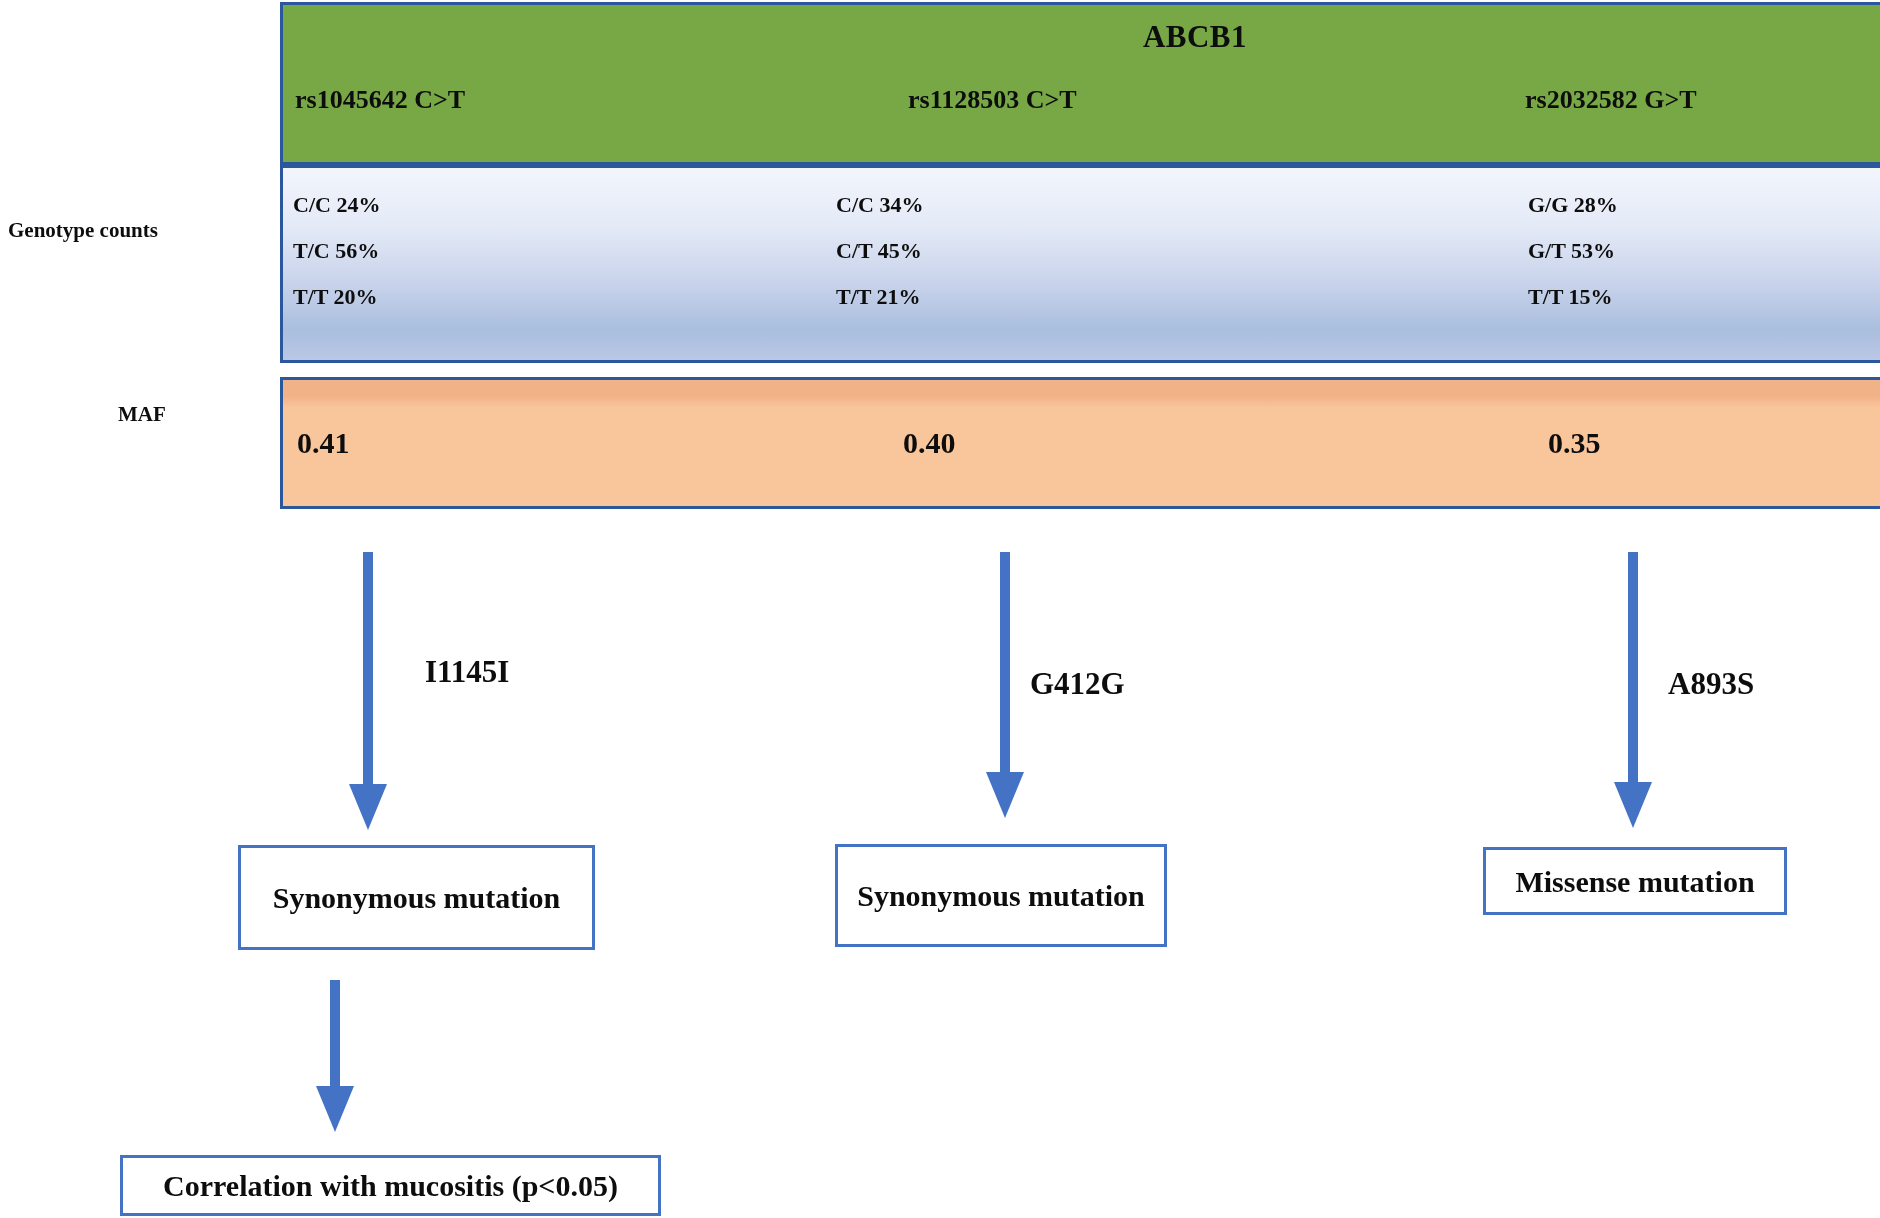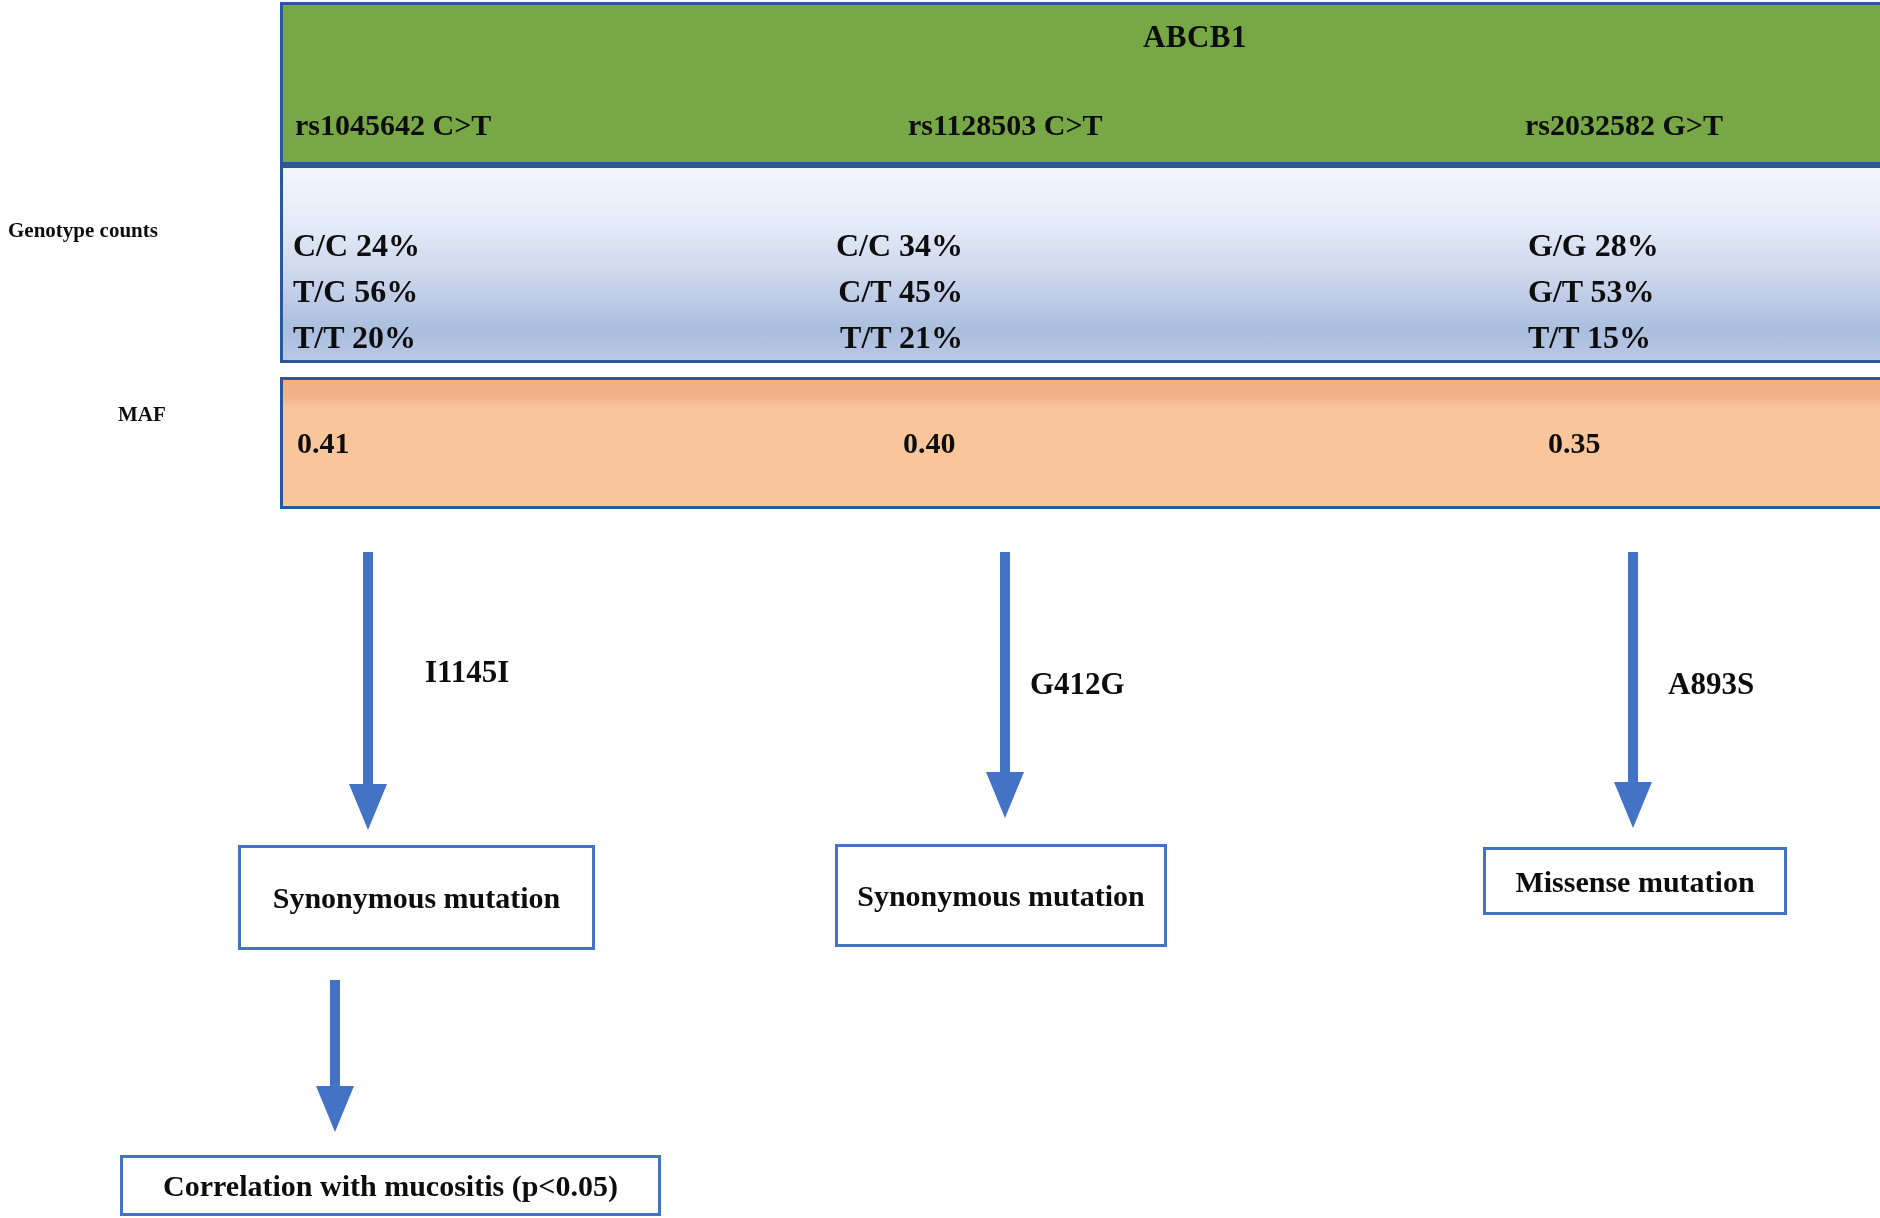--- a/index.html
+++ b/index.html
@@ -28,27 +28,27 @@
     background:linear-gradient(180deg,#f2f5fc 0%,#e4eaf7 30%,#c6d1ea 62%,#aabede 84%,#bac7e5 100%);
   }
   .maf-panel{
     top:377px;height:132px;
     background:linear-gradient(180deg,#f1b288 0%,#f1b288 13%,#f9c59b 22%,#f9c59b 100%);
   }
   .gene-title{
     position:absolute;left:0;right:36px;top:14px;
     text-align:center;font-size:31px;letter-spacing:.5px;
   }
-  .variant-id{position:absolute;top:103px;font-size:30px;white-space:nowrap;}
+  .variant-id{position:absolute;top:80px;font-size:26px;white-space:nowrap;}
   .v1{left:12px;}
   .v2{left:625px;}
   .v3{left:1242px;}
-  .geno-block{position:absolute;top:14px;font-size:32px;line-height:46px;white-space:nowrap;margin-top:40px;}
+  .geno-block{position:absolute;top:14px;font-size:22px;line-height:46px;white-space:nowrap;}
   .g1{left:10px;}
-  .g2{left:553px;text-align:right;}
+  .g2{left:553px;}
   .g3{left:1245px;}
   .maf-value{position:absolute;top:46px;font-size:30px;white-space:nowrap;}
   .m1{left:14px;}
   .m2{left:620px;}
   .m3{left:1265px;}
   
   .row-label{position:absolute;font-size:21px;white-space:nowrap;}
   .genotype-row-label{left:8px;top:218px;}
   .maf-row-label{left:118px;top:402px;}
   

